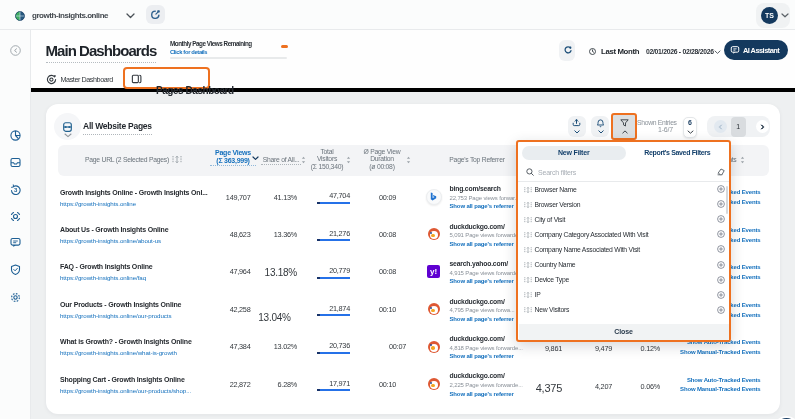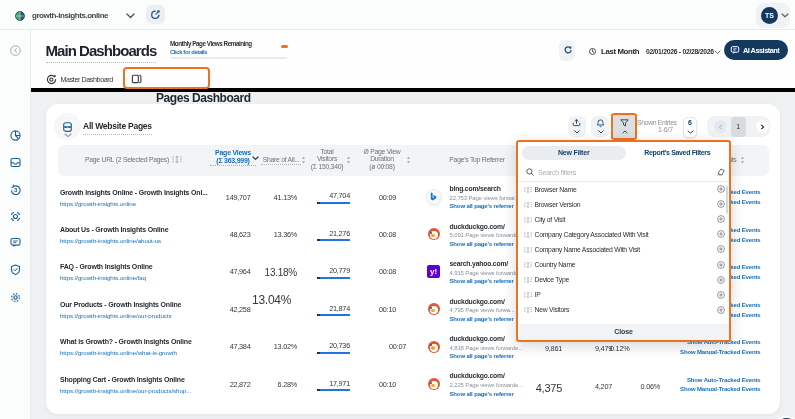--- a/index.html
+++ b/index.html
@@ -124,21 +124,21 @@
     <path d="M8.6 2.8 A4.1 4.1 0 1 0 9.6 5.6" fill="none" stroke="#343a40" stroke-width="1.15" stroke-linecap="round"></path>
     <path d="M6.7 4.6 A1.6 1.6 0 1 0 7 5.6" fill="none" stroke="#343a40" stroke-width="1.1" stroke-linecap="round"></path>
     <circle cx="8.9" cy="1.9" r="0.9" fill="#343a40"></circle>
   </svg>
   <div class="abs" style="left:29.5px;top:45.3px;font-size:7.2px;font-weight:normal;color:#32373c;letter-spacing:-0.42px;">Master Dashboard</div>
   <div class="abs" style="left:91.5px;top:37px;width:87px;height:22px;border:2.5px solid #ee7120;border-radius:4px;background:#fff;"></div>
   <svg class="abs" style="left:100px;top:43px;" width="11" height="11" viewBox="0 0 12 12">
     <rect x="1.5" y="2.5" width="6.5" height="8" rx="1" fill="none" stroke="#343a40" stroke-width="1.2"></rect>
     <path d="M9.5 2.5 C10.3 2.5 10.8 3 10.8 3.8 V9.2 C10.8 10 10.3 10.5 9.5 10.5" fill="none" stroke="#343a40" stroke-width="1.2" stroke-linecap="round"></path>
   </svg>
-  <div class="abs" style="left:113px;top:61px;font-size:12px;font-weight:bold;color:#23282e;letter-spacing:-0.45px;padding-left:12px;">Pages Dashboard</div>
+  <div class="abs" style="left:113px;top:55px;font-size:10px;font-weight:bold;color:#23282e;letter-spacing:-0.45px;padding-left:12px;">Pages Dashboard</div>
 </div>
 
 <div class="card"></div>
 <div class="abs" style="left:54px;top:113px;width:27px;height:27px;border-radius:50%;background:#f5f6f8;"></div>
 <svg class="abs" style="left:63px;top:121.5px;" width="9" height="10" viewBox="0 0 9 10">
   <rect x="0.7" y="0.7" width="7.6" height="8.6" rx="2" fill="none" stroke="#20618f" stroke-width="1.15"></rect>
   <line x1="0.7" y1="5" x2="8.3" y2="5" stroke="#20618f" stroke-width="1.15"></line>
   <rect x="1.8" y="4.2" width="1.7" height="1.7" fill="#20618f"></rect>
   <rect x="5.5" y="4.2" width="1.7" height="1.7" fill="#20618f"></rect>
 </svg>
@@ -281,21 +281,21 @@
 <div class="abs" style="left:449.5px;top:269.8px;font-size:6px;color:#8a9199;letter-spacing:-0.15px;white-space:nowrap;">4,915 Page views forwarde...</div>
 <div class="abs" style="left:449.5px;top:278.2px;font-size:6px;font-weight:bold;color:#1470bd;letter-spacing:-0.15px;white-space:nowrap;">Show all page's referrer</div>
 <div class="abs" style="left:512px;top:269.5px;width:50px;text-align:right;font-size:7.3px;color:#33383d;letter-spacing:-0.25px;">7,742</div>
 <div class="abs" style="left:562px;top:269.5px;width:50px;text-align:right;font-size:7.3px;color:#33383d;letter-spacing:-0.25px;">7,401</div>
 <div class="abs" style="left:610px;top:269.5px;width:50px;text-align:right;font-size:7.3px;color:#33383d;letter-spacing:-0.25px;">0.11%</div>
 <div class="abs" style="left:640px;top:264.1px;width:120.5px;text-align:right;font-size:6px;font-weight:bold;color:#1470bd;letter-spacing:-0.15px;white-space:nowrap;">Show Auto-Tracked Events</div>
 <div class="abs" style="left:640px;top:274.0px;width:120.5px;text-align:right;font-size:6px;font-weight:bold;color:#1470bd;letter-spacing:-0.15px;white-space:nowrap;">Show Manual-Tracked Events</div>
 <div class="abs" style="left:60px;top:300.9px;font-size:7px;font-weight:bold;color:#272b30;letter-spacing:-0.18px;white-space:nowrap;">Our Products - Growth Insights Online</div>
 <div class="abs" style="left:60px;top:311.9px;font-size:6.2px;color:#1470bd;letter-spacing:-0.08px;white-space:nowrap;">https://growth-insights.online/our-products</div>
 <div class="abs" style="left:190px;top:304.9px;width:60.5px;text-align:right;font-size:7.3px;color:#33383d;letter-spacing:-0.25px;">42,258</div>
-<div class="abs" style="left:252px;top:293px;width:45px;text-align:left;font-size:12px;color:#33383d;letter-spacing:-0.25px;">13.04%</div>
+<div class="abs" style="left:252px;top:312px;width:45px;text-align:center;font-size:10px;color:#33383d;letter-spacing:-0.25px;">13.04%</div>
 <div class="abs" style="left:290px;top:303.7px;width:60px;text-align:right;font-size:7.3px;color:#33383d;letter-spacing:-0.25px;">21,874</div>
 <div class="abs" style="left:316.5px;top:314.1px;width:33.5px;height:2.4px;background:#2571e8;"></div>
 <div class="abs" style="left:316.5px;top:314.1px;width:3.2px;height:2.4px;background:#17336b;"></div>
 <div class="abs" style="left:349px;top:304.9px;width:47px;text-align:right;font-size:7.3px;color:#33383d;letter-spacing:-0.25px;">00:10</div>
 <div class="abs" style="left:427.5px;top:303.4px;width:12px;height:12px;background:#de5833;border-radius:50%;"></div>
 <div class="abs" style="left:429.5px;top:306.4px;width:8px;height:8px;background:#fff;border-radius:50%;"></div>
 <div class="abs" style="left:431.0px;top:308.9px;width:3.5px;height:3.5px;background:#f5a623;border-radius:50%;"></div>
 <div class="abs" style="left:430.0px;top:306.9px;width:2px;height:2px;background:#2d4f8e;border-radius:50%;"></div>
 <div class="abs" style="left:449.5px;top:297.5px;font-size:6.8px;font-weight:bold;color:#2a2f35;letter-spacing:-0.18px;white-space:nowrap;">duckduckgo.com/</div>
 <div class="abs" style="left:449.5px;top:307.2px;font-size:6px;color:#8a9199;letter-spacing:-0.15px;white-space:nowrap;">4,795 Page views forwa...</div>
@@ -315,21 +315,21 @@
 <div class="abs" style="left:349px;top:342.3px;width:47px;text-align:right;font-size:7.3px;color:#33383d;letter-spacing:-0.25px;padding-left:40px;">00:07</div>
 <div class="abs" style="left:427.5px;top:340.8px;width:12px;height:12px;background:#de5833;border-radius:50%;"></div>
 <div class="abs" style="left:429.5px;top:343.8px;width:8px;height:8px;background:#fff;border-radius:50%;"></div>
 <div class="abs" style="left:431.0px;top:346.3px;width:3.5px;height:3.5px;background:#f5a623;border-radius:50%;"></div>
 <div class="abs" style="left:430.0px;top:344.3px;width:2px;height:2px;background:#2d4f8e;border-radius:50%;"></div>
 <div class="abs" style="left:449.5px;top:334.9px;font-size:6.8px;font-weight:bold;color:#2a2f35;letter-spacing:-0.18px;white-space:nowrap;">duckduckgo.com/</div>
 <div class="abs" style="left:449.5px;top:344.7px;font-size:6px;color:#8a9199;letter-spacing:-0.15px;white-space:nowrap;">4,818 Page views forwarde...</div>
 <div class="abs" style="left:449.5px;top:353.2px;font-size:6px;font-weight:bold;color:#1470bd;letter-spacing:-0.15px;white-space:nowrap;">Show all page's referrer</div>
 <div class="abs" style="left:512px;top:344.4px;width:50px;text-align:right;font-size:7.3px;color:#33383d;letter-spacing:-0.25px;">9,861</div>
 <div class="abs" style="left:562px;top:344.4px;width:50px;text-align:right;font-size:7.3px;color:#33383d;letter-spacing:-0.25px;">9,479</div>
-<div class="abs" style="left:610px;top:344.4px;width:50px;text-align:left;font-size:7.3px;color:#33383d;letter-spacing:-0.25px;">0.12%</div>
+<div class="abs" style="left:610px;top:344.4px;width:50px;text-align:right;font-size:7.3px;color:#33383d;letter-spacing:-0.25px;">0.12%</div>
 <div class="abs" style="left:640px;top:339.1px;width:120.5px;text-align:right;font-size:6px;font-weight:bold;color:#1470bd;letter-spacing:-0.15px;white-space:nowrap;">Show Auto-Tracked Events</div>
 <div class="abs" style="left:640px;top:348.9px;width:120.5px;text-align:right;font-size:6px;font-weight:bold;color:#1470bd;letter-spacing:-0.15px;white-space:nowrap;">Show Manual-Tracked Events</div>
 <div class="abs" style="left:60px;top:375.8px;font-size:7px;font-weight:bold;color:#272b30;letter-spacing:-0.18px;white-space:nowrap;">Shopping Cart - Growth Insights Online</div>
 <div class="abs" style="left:60px;top:386.8px;font-size:6.2px;color:#1470bd;letter-spacing:-0.08px;white-space:nowrap;">https://growth-insights.online/our-products/shop...</div>
 <div class="abs" style="left:190px;top:379.8px;width:60.5px;text-align:right;font-size:7.3px;color:#33383d;letter-spacing:-0.25px;">22,872</div>
 <div class="abs" style="left:252px;top:379.8px;width:45px;text-align:right;font-size:7.3px;color:#33383d;letter-spacing:-0.25px;">6.28%</div>
 <div class="abs" style="left:290px;top:378.6px;width:60px;text-align:right;font-size:7.3px;color:#33383d;letter-spacing:-0.25px;">17,971</div>
 <div class="abs" style="left:316.5px;top:388.9px;width:33.5px;height:2.4px;background:#2571e8;"></div>
 <div class="abs" style="left:316.5px;top:388.9px;width:3.2px;height:2.4px;background:#17336b;"></div>
 <div class="abs" style="left:349px;top:379.8px;width:47px;text-align:right;font-size:7.3px;color:#33383d;letter-spacing:-0.25px;">00:10</div>

